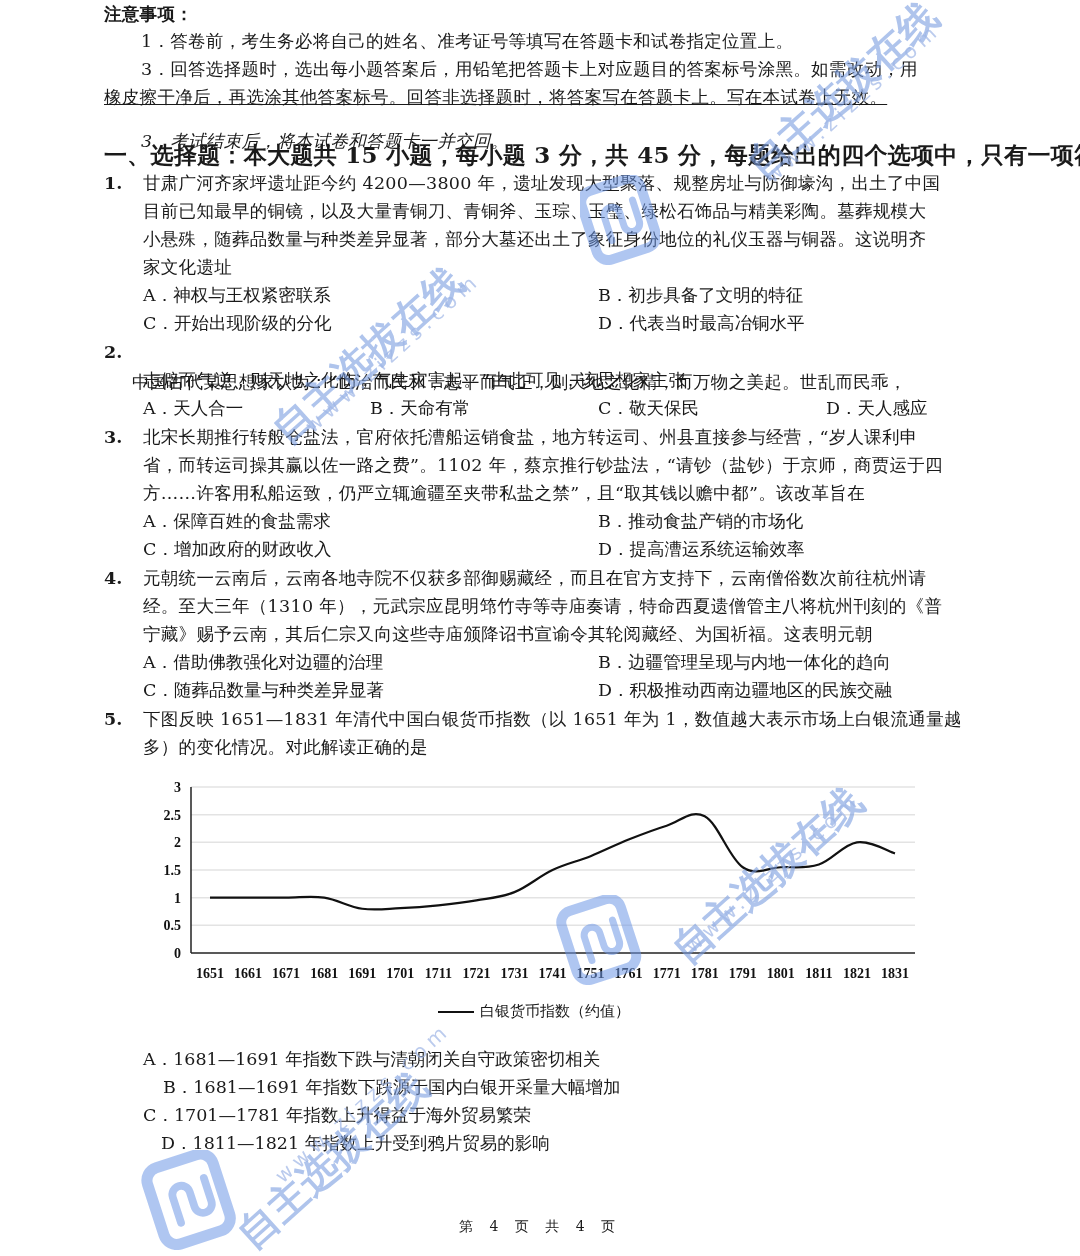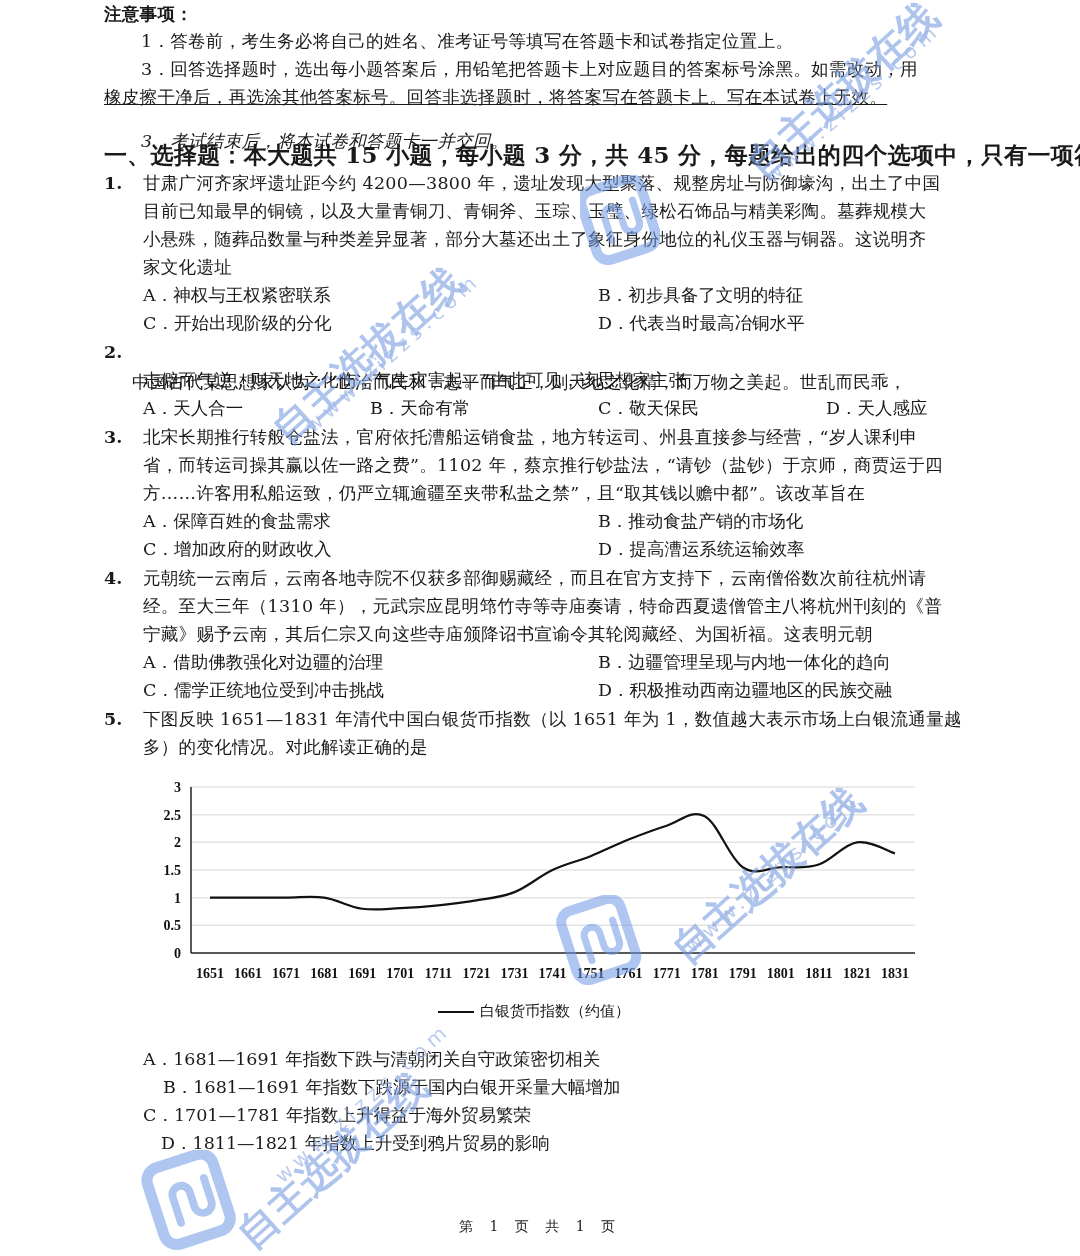--- a/index.html
+++ b/index.html
@@ -59,21 +59,21 @@
   <div class="opt" style="left:598px; top:507px;">B．推动食盐产销的市场化</div>
   <div class="opt" style="left:143px; top:535px;">C．增加政府的财政收入</div>
   <div class="opt" style="left:598px; top:535px;">D．提高漕运系统运输效率</div>
 
   <div class="qnum" style="left:104px; top:564px;">4.</div>
   <div class="line" style="left:143px; top:564px;">元朝统一云南后，云南各地寺院不仅获多部御赐藏经，而且在官方支持下，云南僧俗数次前往杭州请</div>
   <div class="line" style="left:143px; top:592px;">经。至大三年（1310 年），元武宗应昆明筇竹寺等寺庙奏请，特命西夏遗僧管主八将杭州刊刻的《普</div>
   <div class="line" style="left:143px; top:620px;">宁藏》赐予云南，其后仁宗又向这些寺庙颁降诏书宣谕令其轮阅藏经、为国祈福。这表明元朝</div>
   <div class="opt" style="left:143px; top:648px;">A．借助佛教强化对边疆的治理</div>
   <div class="opt" style="left:598px; top:648px;">B．边疆管理呈现与内地一体化的趋向</div>
-  <div class="opt" style="left:143px; top:676px;">C．儒学正统地位受到冲击挑战</div>
+  <div class="opt" style="left:143px; top:676px;">C．随葬品数量与种类差异显著</div>
   <div class="opt" style="left:598px; top:676px;">D．积极推动西南边疆地区的民族交融</div>
 
   <div class="qnum" style="left:104px; top:705px;">5.</div>
   <div class="line" style="left:143px; top:705px;">下图反映 1651—1831 年清代中国白银货币指数（以 1651 年为 1，数值越大表示市场上白银流通量越</div>
   <div class="line" style="left:143px; top:733px;">多）的变化情况。对此解读正确的是</div>
 
   <svg class="chart" id="chart-svg" viewBox="0 0 790 270" width="790" height="270">
       <text x="41" y="188" text-anchor="end" font-size="14" font-weight="bold" font-family="&quot;Liberation Serif&quot;, serif" fill="#111">0</text>
       <line x1="51" x2="775" y1="155.33333333333334" y2="155.33333333333334" stroke="#e3e3e3" stroke-width="1.5"></line>
       <text x="41" y="160.33333333333334" text-anchor="end" font-size="14" font-weight="bold" font-family="&quot;Liberation Serif&quot;, serif" fill="#111">0.5</text>
@@ -113,21 +113,21 @@
 
   <div class="legend">
     <span class="legend-line"></span><span>白银货币指数（约值）</span>
   </div>
 
   <div class="opt" style="left:143px; top:1045px;">A．1681—1691 年指数下跌与清朝闭关自守政策密切相关</div>
   <div class="opt" style="left:143px; top:1073px;margin-left:20px;">B．1681—1691 年指数下跌源于国内白银开采量大幅增加</div>
   <div class="opt" style="left:143px; top:1101px;">C．1701—1781 年指数上升得益于海外贸易繁荣</div>
   <div class="opt" style="left:161px; top:1129px;">D．1811—1821 年指数上升受到鸦片贸易的影响</div>
 
-  <div class="footer">第 1 页 共 1 页</div>
+  <div class="footer">第 4 页 共 4 页</div>
 
   <svg class="wm" style="left:580px; top:175px;" width="80" height="90" viewBox="0 0 80 90">
     <rect x="8" y="8" width="62" height="72" rx="12" transform="rotate(-18 40 45)" fill="none" stroke="#6f98e6" stroke-width="10"></rect>
     <path d="M26 62 V38 a8 8 0 0 1 16 0 V52 a8 8 0 0 0 16 0 V30" transform="rotate(-18 40 45)" fill="none" stroke="#6f98e6" stroke-width="7" stroke-linecap="round"></path>
   </svg>
   <svg class="wm" style="left:555px; top:895px;" width="90" height="90" viewBox="0 0 80 90">
     <rect x="8" y="8" width="62" height="72" rx="12" transform="rotate(-18 40 45)" fill="none" stroke="#6f98e6" stroke-width="10"></rect>
     <path d="M26 62 V38 a8 8 0 0 1 16 0 V52 a8 8 0 0 0 16 0 V30" transform="rotate(-18 40 45)" fill="none" stroke="#6f98e6" stroke-width="7" stroke-linecap="round"></path>
   </svg>
   <svg class="wm" style="left:140px; top:1150px;" width="100" height="100" viewBox="0 0 80 90">

